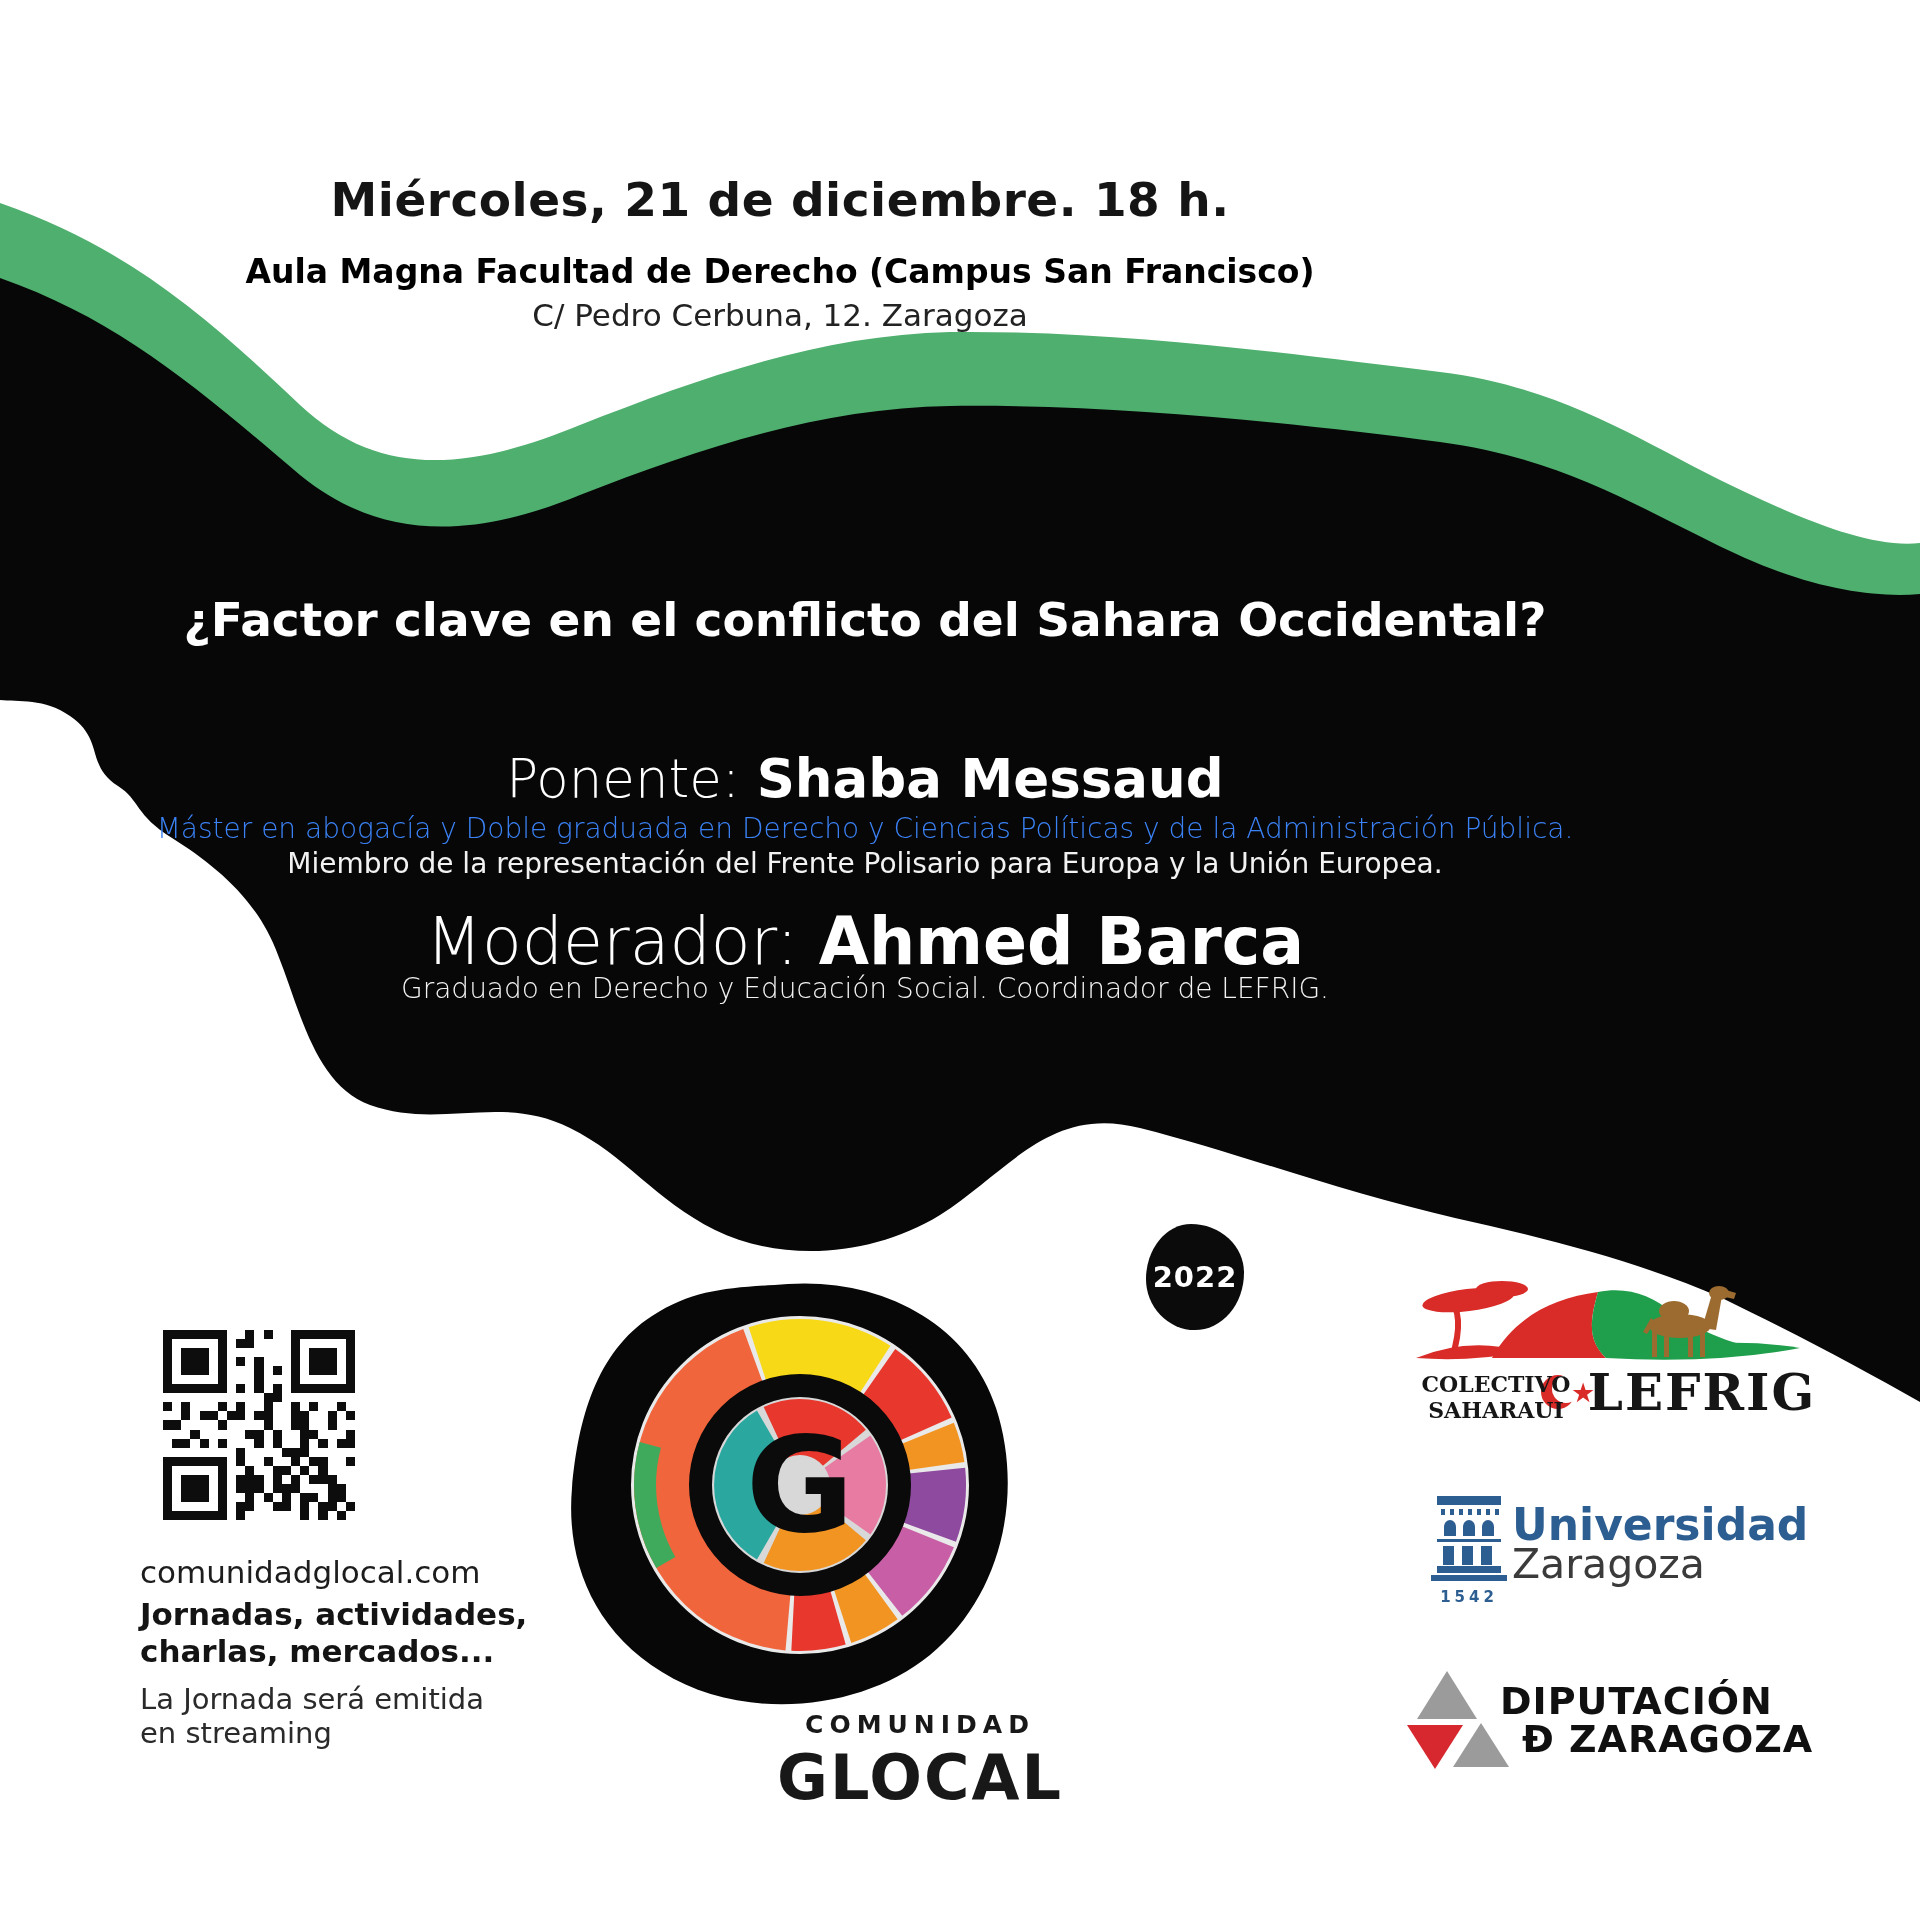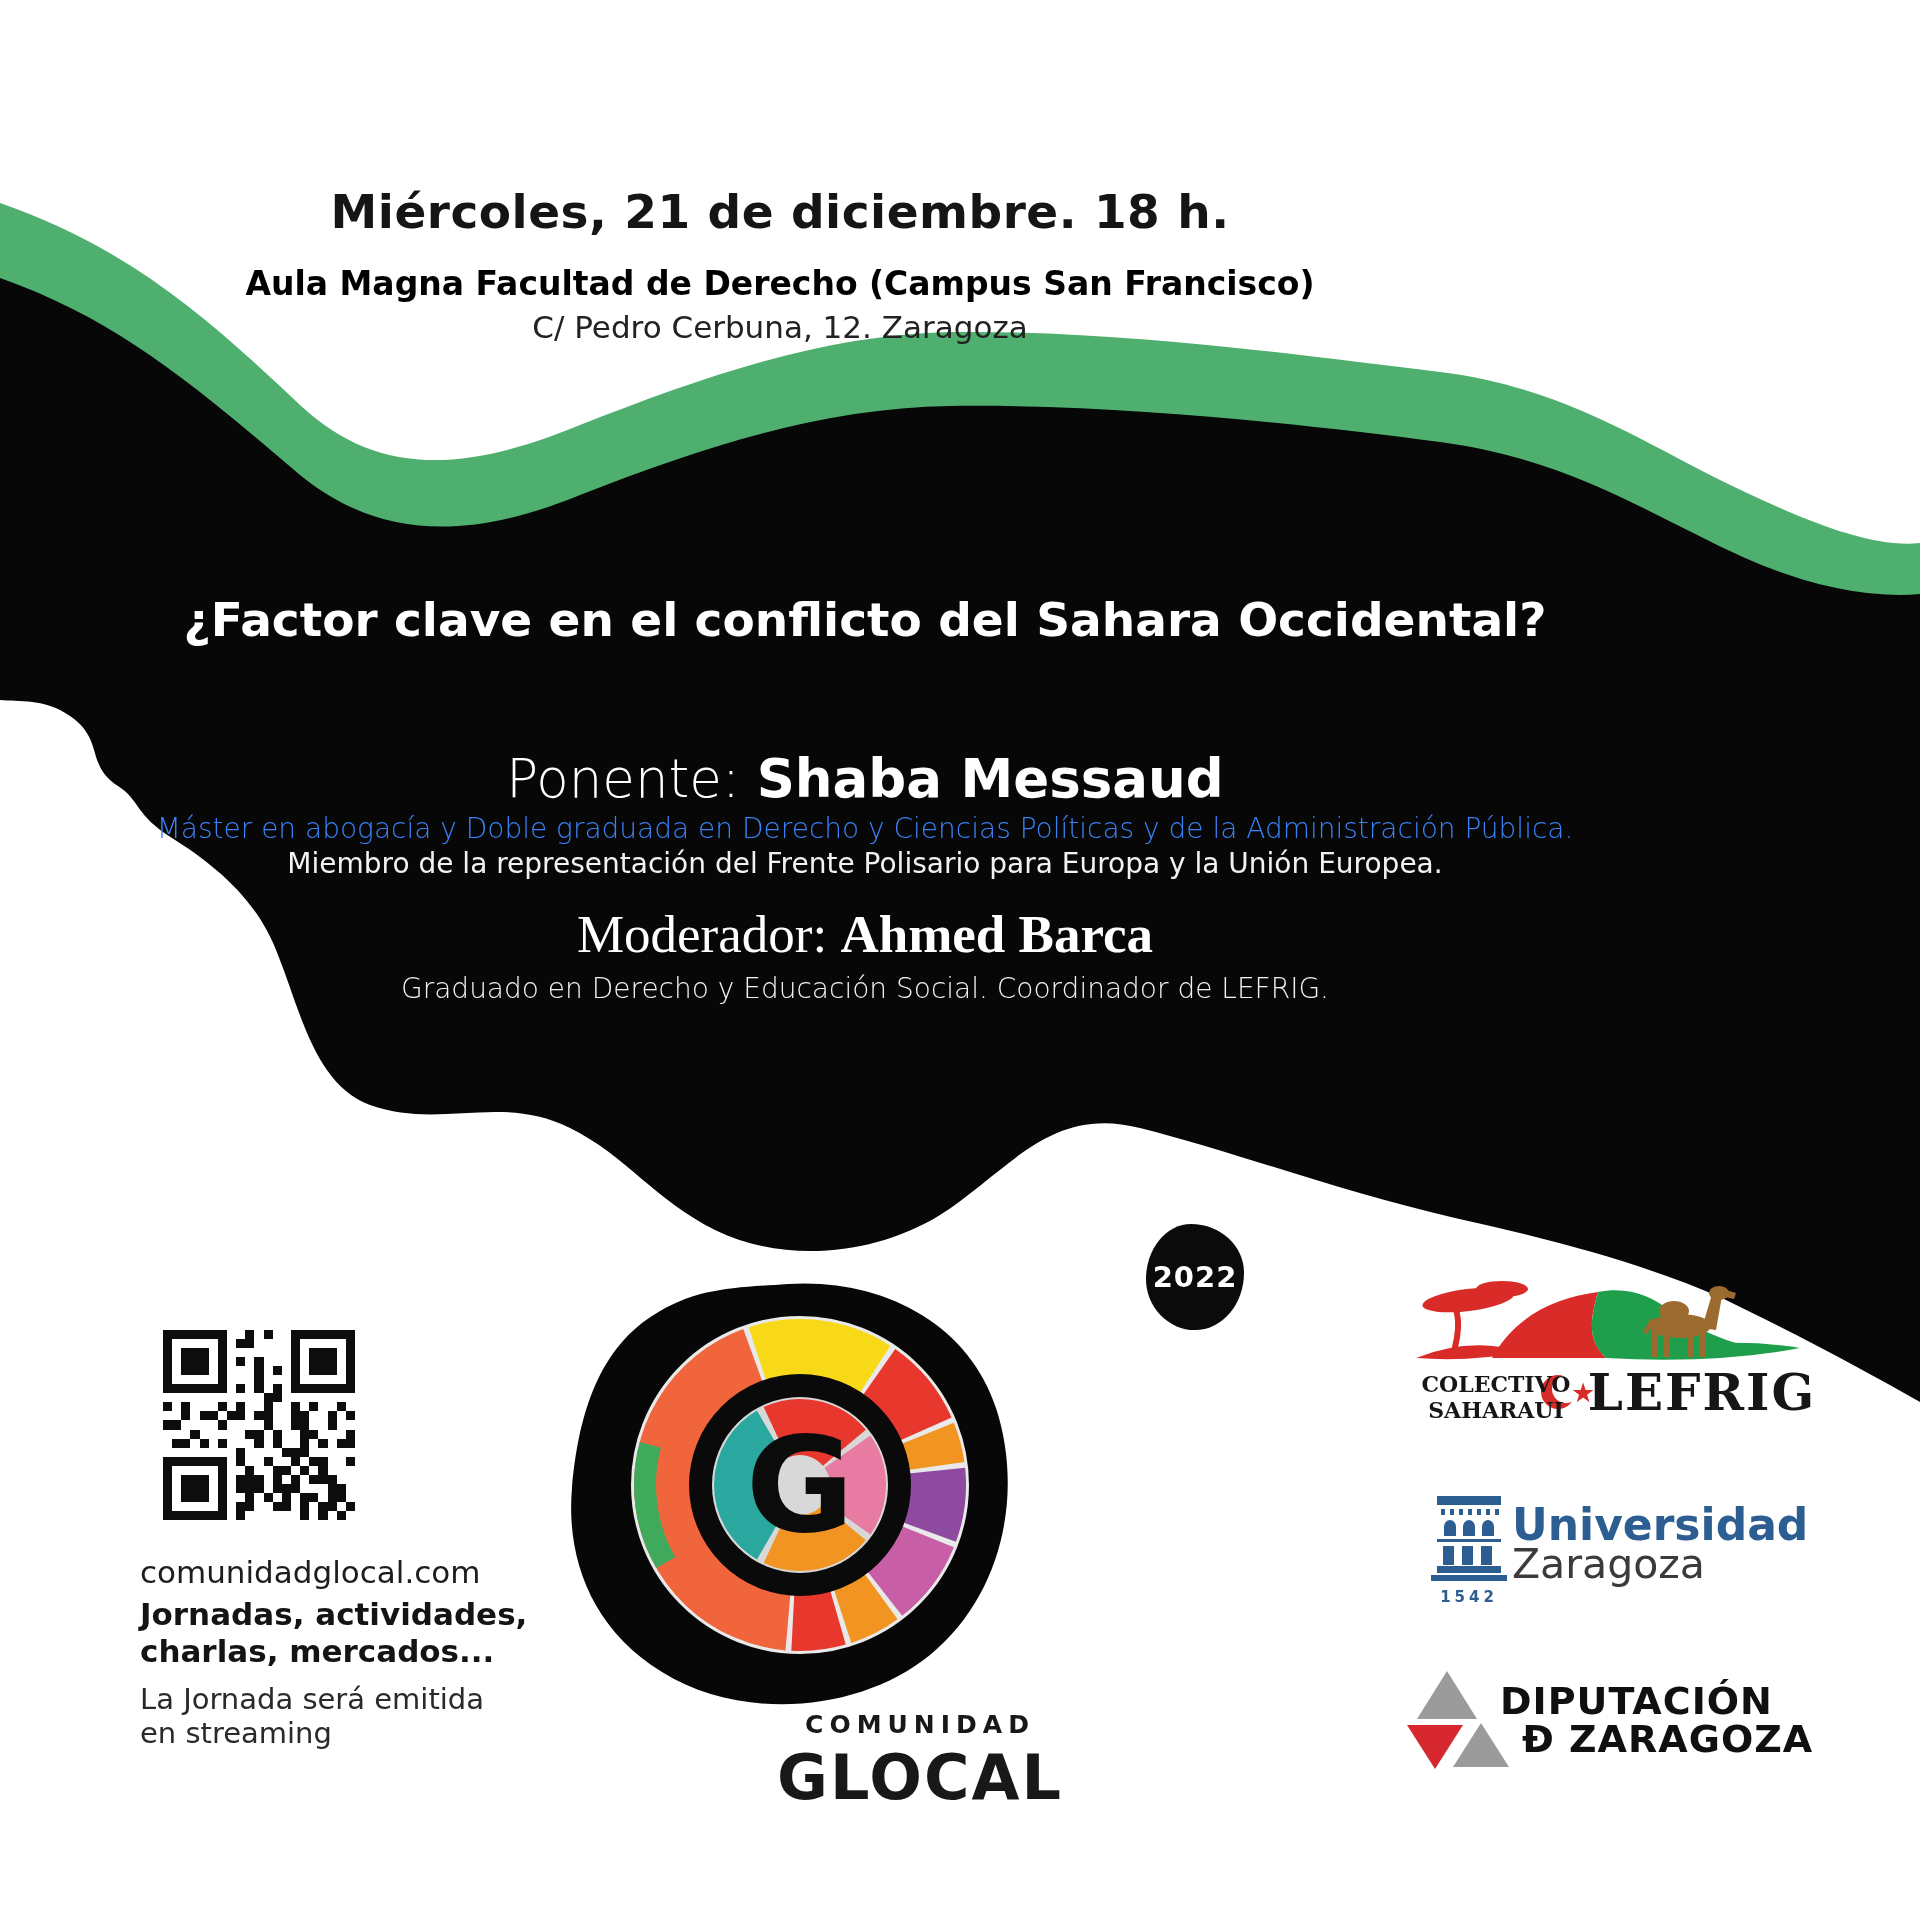--- a/index.html
+++ b/index.html
@@ -1,33 +1,33 @@
 <!DOCTYPE html>
 <html style="--green: #4faf6e; --blob_black: #070707; --universidad_blue: #2d5e92; --zaragoza_gray: #3b3b3b; --diputacion_gray: #9b9b9b; --diputacion_red: #d7282f; --lefrig_red: #d92b27; --lefrig_green: #1f9e4b; --camel_brown: #9c6b2f; --logo_yellow: #f7d917; --logo_red: #e8372c; --logo_orange: #f29422; --logo_purple: #8e4a9e; --logo_magenta: #c85fa6; --logo_arm_orange: #f0653c; --logo_teal: #2aa8a0; --logo_pink: #e87ba2;"><head>
 <meta charset="utf-8">
 <style>
   html,body{margin:0;padding:0;background:#ffffff;}
   body{width:1920px;height:1920px;position:relative;overflow:hidden;
        font-family:"DejaVu Sans","Liberation Sans",sans-serif;color:#111;}
   .abs{position:absolute;}
   #bg-svg{position:absolute;left:0;top:0;width:1920px;height:1920px;}
   
-  .header-wrap{left:0;top:0;width:1560px;text-align:center;margin-top:12px;}
+  .header-wrap{left:0;top:0;width:1560px;text-align:center;}
   .date-line{position:absolute;left:0;top:172px;width:100%;font-size:47px;font-weight:bold;color:#151515;letter-spacing:.5px;}
   .venue-line{position:absolute;left:0;top:252px;width:100%;font-size:33px;font-weight:bold;color:#000000;}
   .address-line{position:absolute;left:0;top:297px;width:100%;font-size:31px;font-weight:400;color:#222;}
   
   .event-wrap{left:60px;top:0;width:1610px;text-align:center;color:#fff;}
   .title-l1{position:absolute;left:0;top:524px;width:100%;font-size:47px;font-weight:bold;}
   .title-l2{position:absolute;left:0;top:592px;width:100%;font-size:47px;font-weight:bold;}
   .speaker-line{position:absolute;left:0;top:748px;width:100%;font-size:53px;font-weight:300;}
   .speaker-line b{font-weight:bold;}
   .bio1{position:absolute;left:0;top:812px;width:100%;font-size:28px;color:#3b82f6;font-weight:300;}
   .bio2{position:absolute;left:0;top:847px;width:100%;font-size:28px;color:#f2f2f2;font-weight:400;}
-  .moderator-line{position:absolute;left:0;top:904px;width:100%;font-size:53px;font-weight:300;font-family:Liberation Serif, serif;}
+  .moderator-line{position:absolute;left:0;top:904px;width:100%;font-size:65px;font-weight:300;}
   .moderator-line b{font-weight:bold;}
   .bio3{position:absolute;left:0;top:972px;width:100%;font-size:28px;color:#f2f2f2;font-weight:300;}
   
   .website{left:140px;top:1554px;font-size:31px;color:#1d1d1d;}
   .tagline{left:140px;top:1596px;font-size:31px;font-weight:bold;color:#141414;line-height:37px;}
   .streaming{left:140px;top:1682px;font-size:29px;color:#2a2a2a;line-height:34px;}
   
   #qr{left:163px;top:1330px;width:192px;height:190px;display:grid;
       grid-template-columns:repeat(21,1fr);grid-template-rows:repeat(21,1fr);}
   #qr .d{background:#0d0d0d;}

